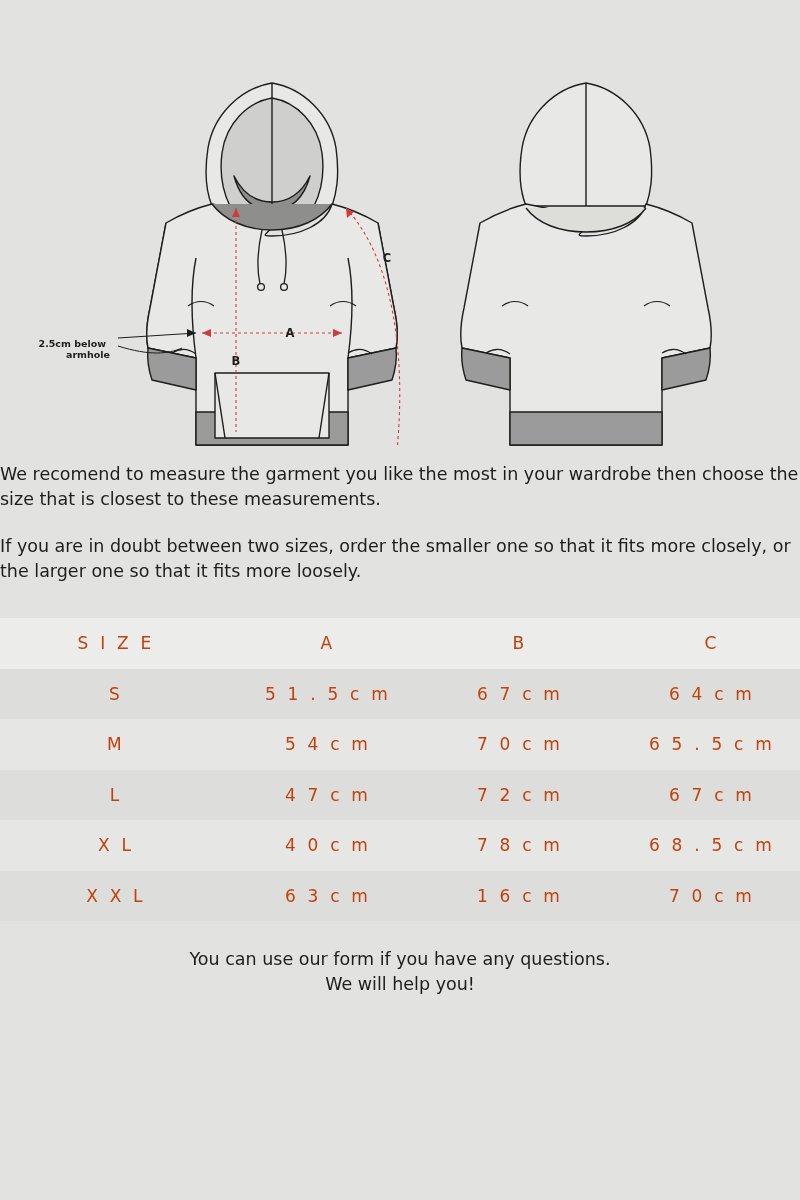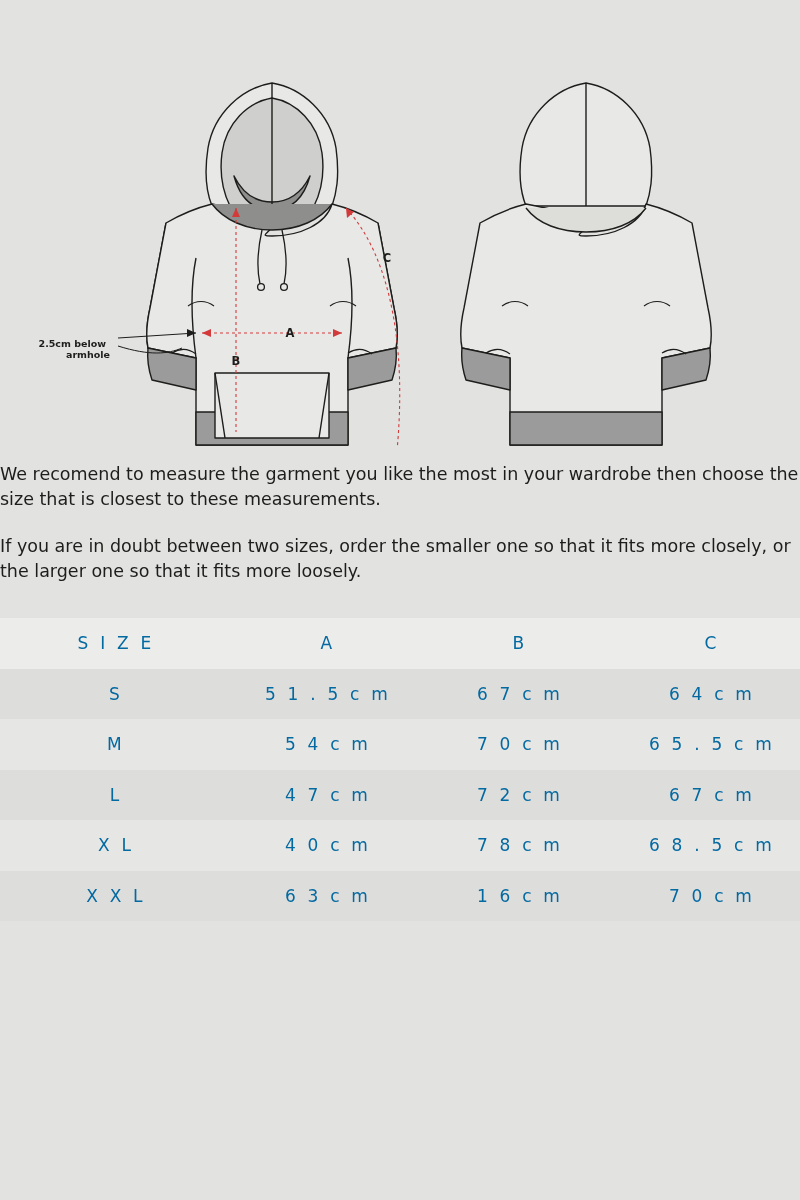--- a/index.html
+++ b/index.html
@@ -59,21 +59,21 @@
     width: 800px;
     border-collapse: collapse;
     table-layout: fixed;
   }
   .size-table th, .size-table td {
     font-weight: normal;
     font-size: 17px;
     text-align: center;
     height: 48.5px;
     letter-spacing: 3.2px;
-    color: #0369a1;
+    color: #c2410c;
   }
   .size-table thead tr { background: #ececeb; }
   .size-table tbody tr:nth-child(odd) { background: #dddddc; }
   .size-table tbody tr:nth-child(even) { background: #e6e6e5; }
   .col-size { width: 230px; }
   .col-a { width: 190px; }
   .col-b { width: 190px; }
   .col-c { width: 190px; }
 
   .footer {
@@ -223,14 +223,18 @@
         <tr>
           <td>X X L</td>
           <td>6 3   c m</td>
           <td>1 6   c m</td>
           <td>7 0   c m</td>
         </tr>
       </tbody>
     </table>
   </div>
 
+  <div class="footer">
+    <div>You can use our form if you have any questions.</div>
+    <div>We will help you!</div>
+  </div>
 
 </div>
 
 </body></html>

